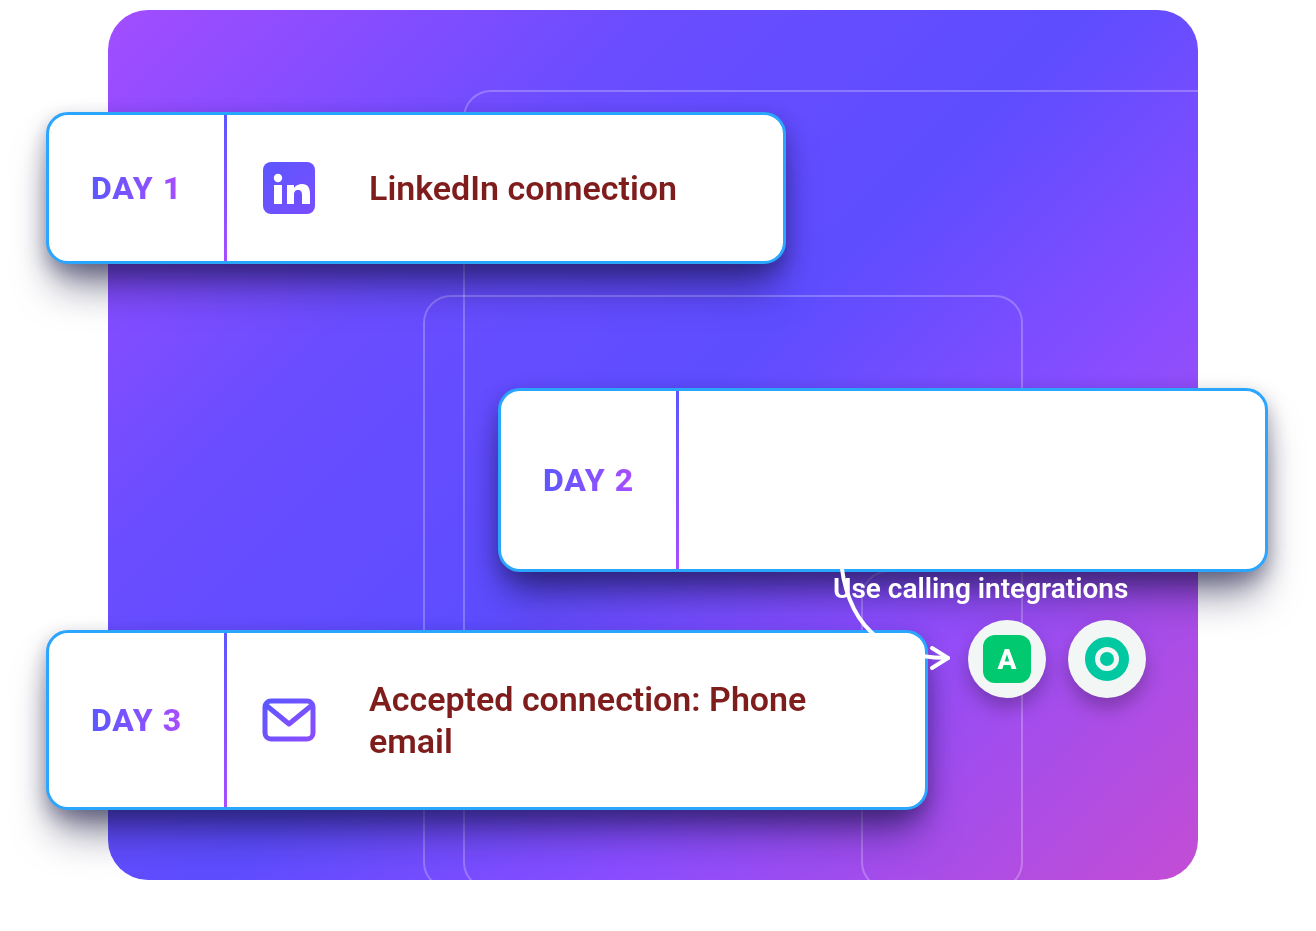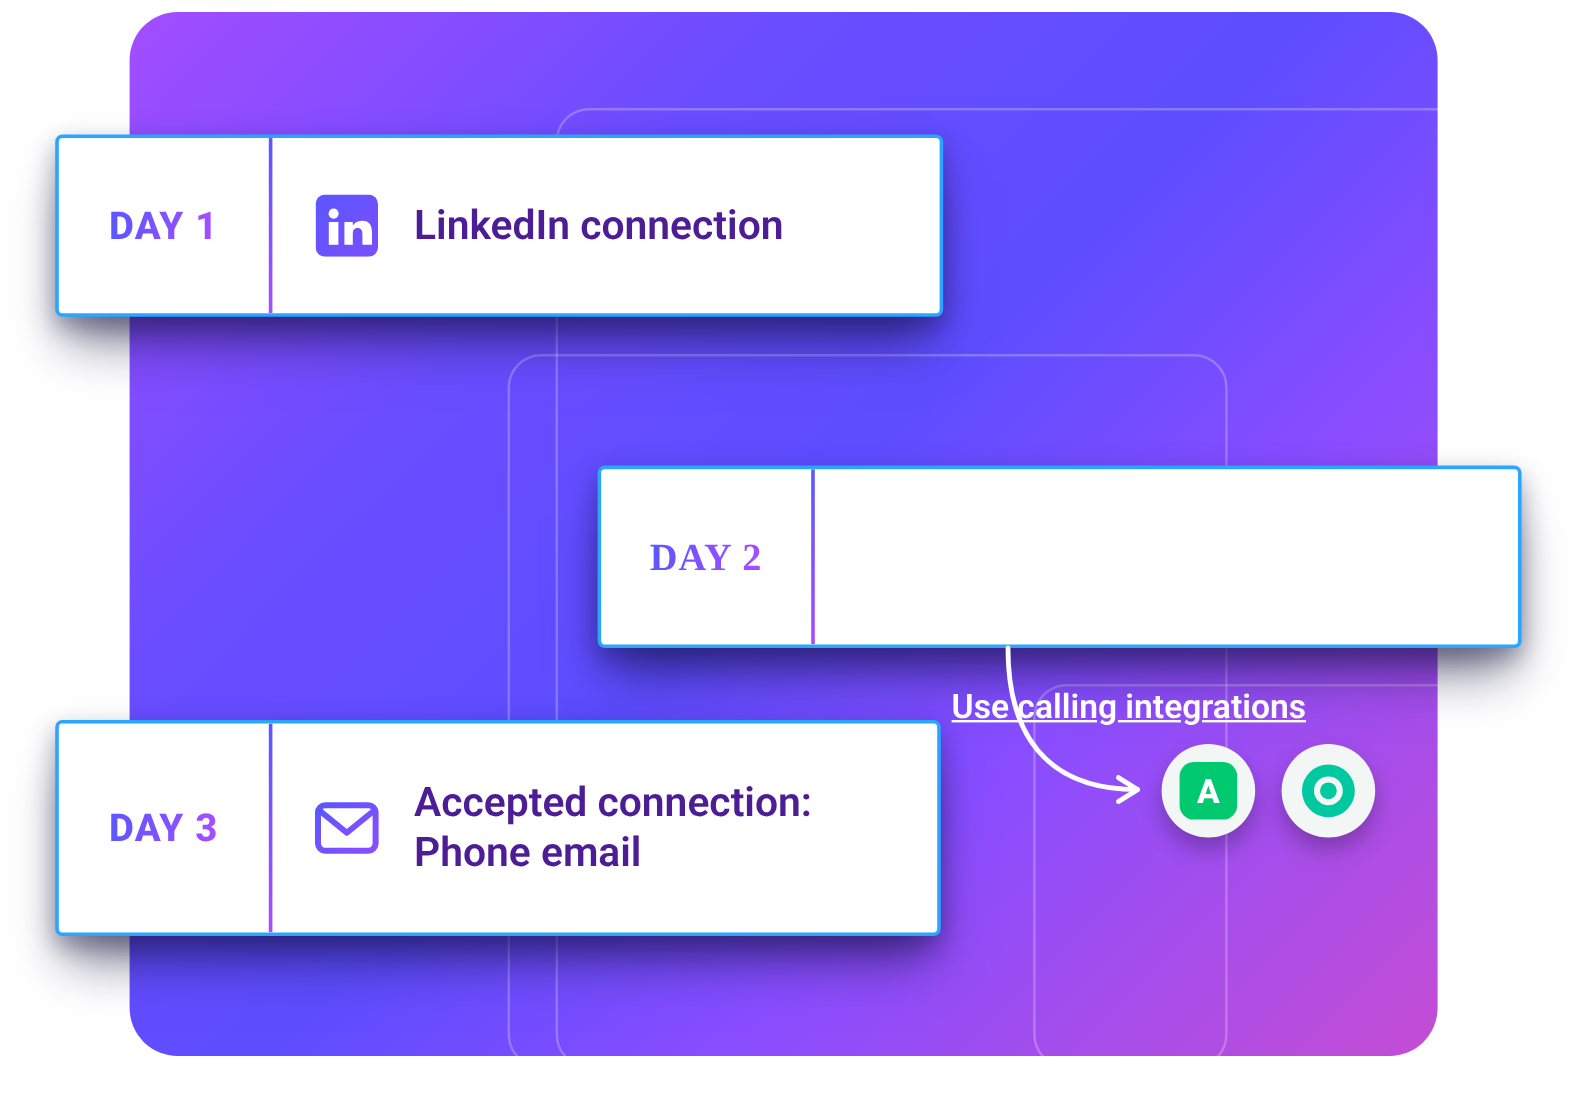--- a/index.html
+++ b/index.html
@@ -20,28 +20,28 @@
   }
   .panel-a { left: 355px; top: 80px; width: 843px; height: 800px; }
   .panel-b { left: 315px; top: 285px; width: 600px; height: 595px; }
   .panel-c { left: 753px; top: 560px; width: 445px; height: 320px; }
 
   .step-card {
     position: absolute;
     display: flex;
     align-items: stretch;
     background: #fff;
-    border-radius: 6px;
+    border-radius: 22px;
     border: 3px solid #2aa6ff;
     box-shadow: 0 30px 40px -10px rgba(18, 16, 60, 0.55), 0 8px 20px rgba(18,16,60,0.35);
     overflow: hidden;
   }
   .step-1 { left: 46px;  top: 112px; width: 740px;  height: 152px; }
-  .step-2 { left: 498px; top: 388px; width: 770px;  height: 152px; font-family: Liberation Serif, serif; }
-  .step-3 { left: 46px;  top: 600px; width: 738px;  height: 180px; }
+  .step-2 { left: 498px; top: 388px; width: 770px;  height: 184px; }
+  .step-3 { left: 46px;  top: 630px; width: 882px;  height: 180px; }
 
   .day-cell {
     flex: 0 0 175px;
     display: flex;
     align-items: center;
     justify-content: center;
     position: relative;
   }
   .day-label {
     font-size: 32px;
@@ -59,37 +59,37 @@
   .content-cell {
     flex: 1 1 auto;
     display: flex;
     align-items: center;
     gap: 28px;
     padding: 0 34px;
   }
   .step-text {
     font-size: 34px;
     font-weight: 600;
-    color: #4c1d95;
+    color: #7f1d1d;
     line-height: 1.25;
+    margin-left: 24px;
   }
   .icon-wrap {
     width: 56px; height: 56px;
     display: flex; align-items: center; justify-content: center;
     flex-shrink: 0;
   }
 
   
   .annotation {
     position: absolute;
-    left: 793px; top: 572px;
+    left: 833px; top: 572px;
     color: #fff;
     font-size: 28px;
     font-weight: 600;
-    text-decoration: underline;
   }
   .integrations {
     position: absolute;
     left: 968px; top: 620px;
     display: flex; gap: 22px;
   }
   .int-badge {
     width: 78px; height: 78px;
     border-radius: 50%;
     background: #f2f7f5;

